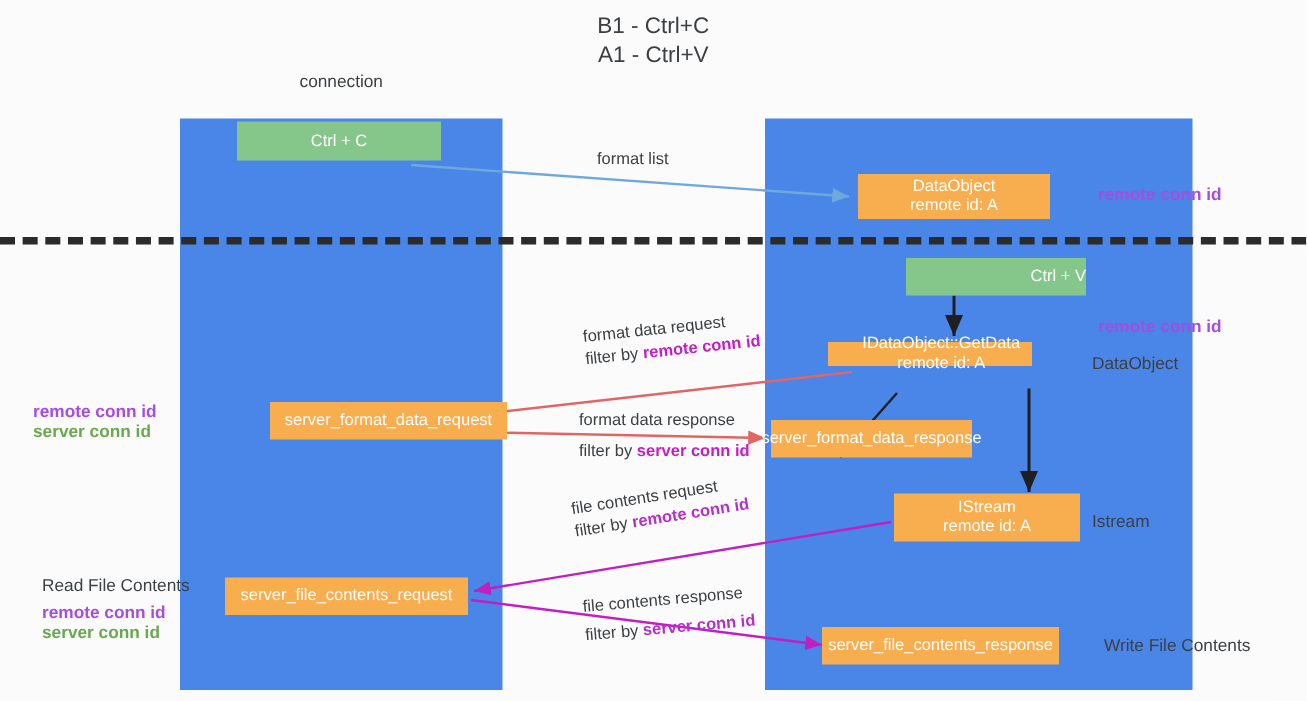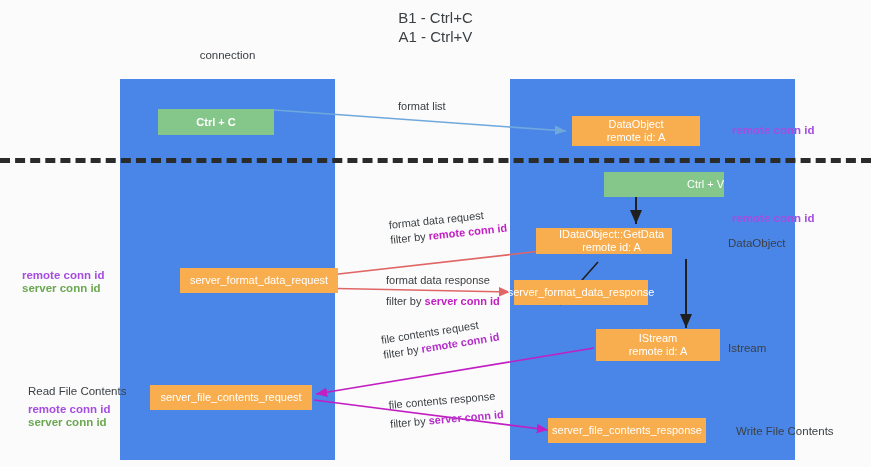--- a/index.html
+++ b/index.html
@@ -138,34 +138,34 @@
 
     <line x1="686" y1="259" x2="686" y2="328" stroke="#1f1f1f" stroke-width="2" marker-end="url(#ar-blk)"></line>
 
     <line x1="560" y1="305" x2="598" y2="262" stroke="#1f1f1f" stroke-width="1.6"></line>
 
     <line x1="594" y1="348" x2="316" y2="394" stroke="#c21fc2" stroke-width="1.6" marker-end="url(#ar-mag)"></line>
 
     <line x1="314" y1="400" x2="548" y2="430" stroke="#c21fc2" stroke-width="1.6" marker-end="url(#ar-mag)"></line>
   </svg>
 
-  <div class="box green" style="left:158px; top:109px; width:116px; height:26px;font-weight:bold;">
+  <div class="box green" style="left:158px; top:81px; width:136px; height:26px;">
     <div>Ctrl + C</div>
   </div>
 
   <div class="box orange" style="left:572px; top:116px; width:128px; height:30px;">
     <div>DataObject</div>
     <div class="l2">remote id: A</div>
   </div>
 
   <div class="box green" style="left:604px; top:172px; width:120px; height:25px;align-items:flex-end;">
     <div>Ctrl + V</div>
   </div>
 
-  <div class="box orange" style="left:536px; top:228px; width:136px; height:26px;padding-left:15px;">
+  <div class="box orange" style="left:552px; top:228px; width:136px; height:16px;padding-left:15px;">
     <div>IDataObject::GetData</div>
     <div class="l2">remote id: A</div>
   </div>
 
   <div class="box orange" style="left:152px; top:268px; width:158px; height:25px;margin-left:28px;">
     <div>server_format_data_request</div>
   </div>
 
   <div class="box orange" style="left:514px; top:280px; width:134px; height:25px;">
     <div>server_format_data_response</div>

